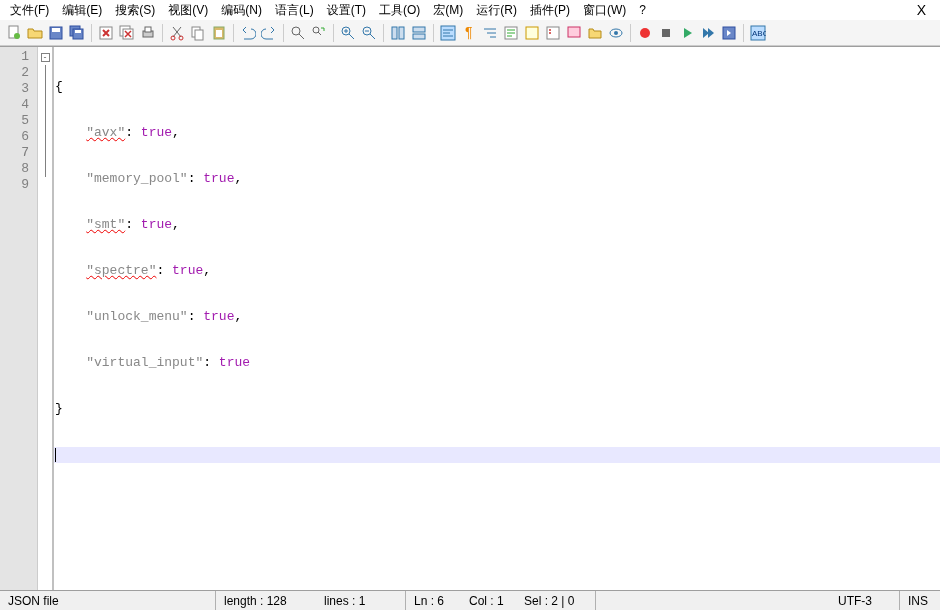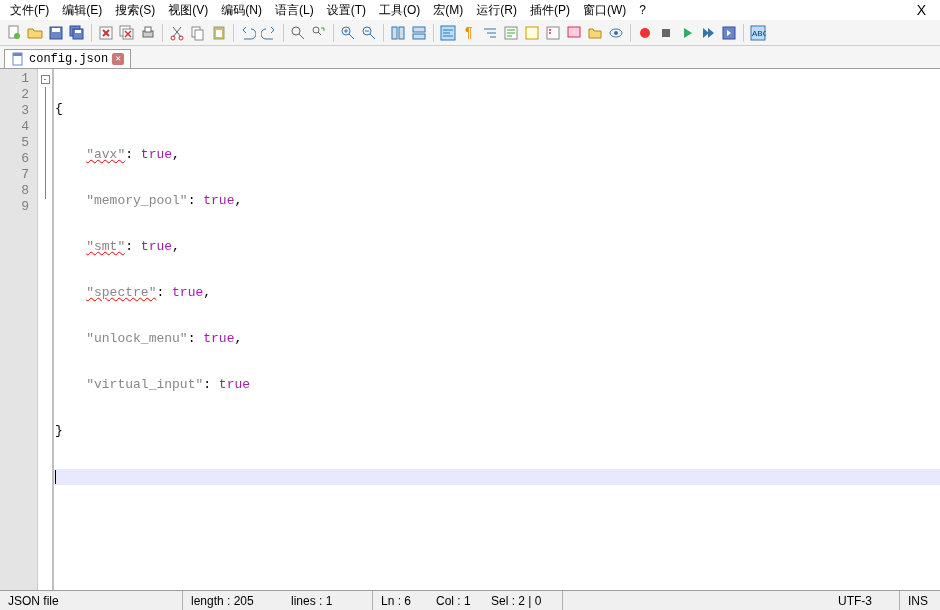--- a/index.html
+++ b/index.html
@@ -273,30 +273,20 @@
       </div>
     <div class="tsep"></div>
     <div class="tbtn">
         <svg viewBox="0 0 16 16">
           <rect x="1" y="1" width="14" height="14" fill="#bdf" stroke="#37a"></rect>
           <text x="2" y="11" font-size="8" fill="#037">ABC</text>
         </svg>
       </div>
   </div>
 
-  <div class="tabbar">
-    <div class="tab">
-      <svg class="file-icon" viewBox="0 0 14 14">
-          <rect x="2" y="1" width="9" height="12" fill="#fff" stroke="#6a87c8"></rect>
-          <rect x="2" y="1" width="9" height="3" fill="#6a87c8"></rect>
-        </svg>
-      <span>config.json</span>
-      <span class="tab-close">✕</span>
-    </div>
-  </div>
 
   <div class="editor">
     <div class="gutter">
       <div class="ln">1</div>
       <div class="ln">2</div>
       <div class="ln">3</div>
       <div class="ln">4</div>
       <div class="ln">5</div>
       <div class="ln">6</div>
       <div class="ln">7</div>
@@ -338,22 +328,22 @@
       <div class="row">    <span class="s-key s-squig">"smt"</span><span class="s-colon">: </span><span class="s-bool">true</span><span class="s-punc">,</span></div>
       <div class="row">    <span class="s-key s-squig">"spectre"</span><span class="s-colon">: </span><span class="s-bool">true</span><span class="s-punc">,</span></div>
       <div class="row">    <span class="s-key">"unlock_menu"</span><span class="s-colon">: </span><span class="s-bool">true</span><span class="s-punc">,</span></div>
       <div class="row">    <span class="s-key">"virtual_input"</span><span class="s-colon">: </span><span class="s-bool">true</span></div>
       <div class="row"><span class="s-brace">}</span></div>
       <div class="row current"><span class="caret"></span></div>
     </div>
   </div>
 
   <div class="statusbar">
-    <div class="cell" style="width:183px">JSON file</div>
-    <div class="cell" style="width:100px;border-right:none">length : 205</div>
+    <div class="cell" style="width:216px">JSON file</div>
+    <div class="cell" style="width:100px;border-right:none">length : 128</div>
     <div class="cell" style="width:90px">lines : 1</div>
     <div class="cell" style="width:55px;border-right:none">Ln : 6</div>
     <div class="cell" style="width:55px;border-right:none">Col : 1</div>
     <div class="cell" style="width:80px">Sel : 2 | 0</div>
     <div class="spacer"></div>
     <div class="cell" style="width:70px">UTF-3</div>
     <div class="cell" style="width:40px;border-right:none">INS</div>
   </div>
 
 </div>

